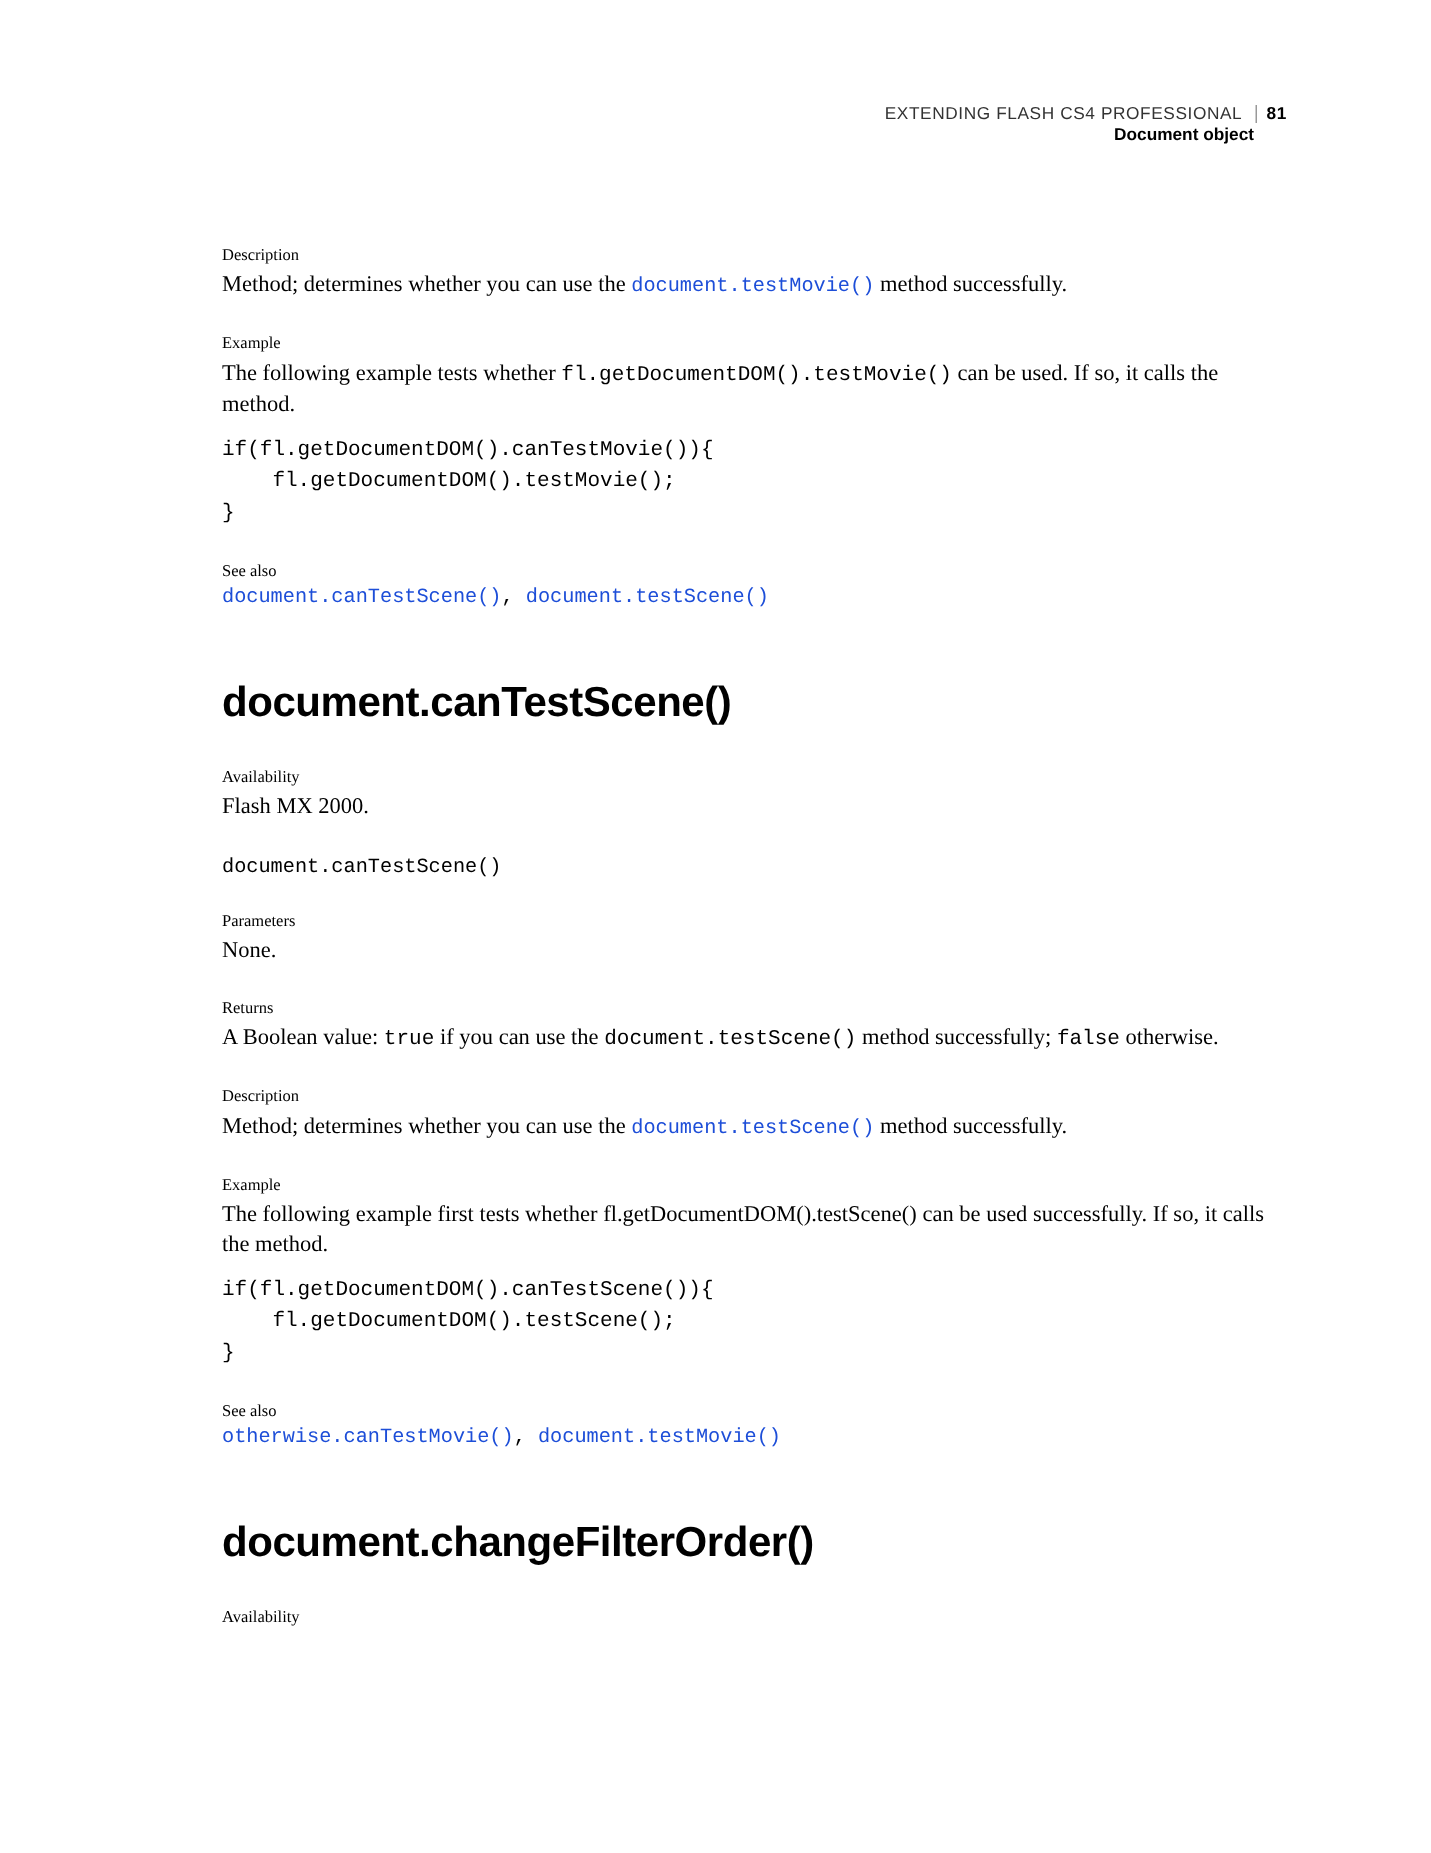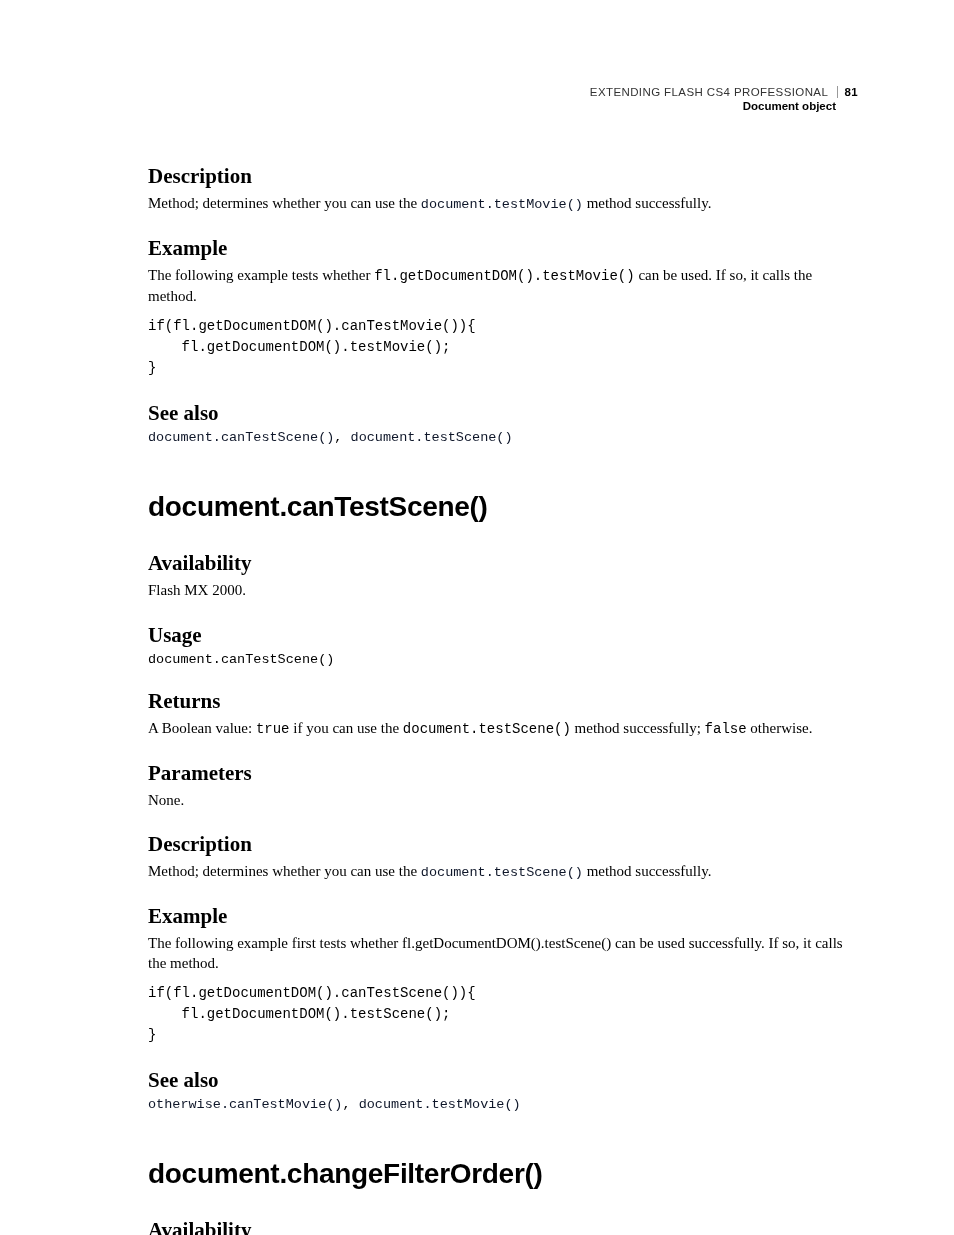--- a/index.html
+++ b/index.html
@@ -11,21 +11,21 @@
   }
   .page {
     width: 954px;
     height: 1235px;
     position: relative;
     box-sizing: border-box;
     padding: 86px 96px 60px 148px;
   }
   .running-head {
     position: absolute;
-    top: 86px;
+    top: 70px;
     right: 96px;
     text-align: right;
     font-family: "Myriad Pro", "Helvetica Neue", Arial, sans-serif;
   }
   .running-head .row1 {
     font-size: 11.5px;
     letter-spacing: 0.4px;
     color: #333;
   }
   .running-head .row1 .pn {
@@ -40,42 +40,42 @@
     font-weight: 700;
     color: #000;
     margin-top: 2px;
     padding-right: 22px;
   }
   .content {
     padding-top: 78px;
   }
   h3.subhead {
     font-family: "Minion Pro", "Times New Roman", Georgia, serif;
-    font-weight: 700;
-    font-size: 21px;
+    font-weight: 400;
+    font-size: 11px;
     margin: 0 0 4px 0;
   }
   p.body {
     font-family: "Minion Pro", "Times New Roman", Georgia, serif;
     font-size: 15px;
     line-height: 1.35;
     margin: 0 0 20px 0;
   }
   p.body.tight { margin-bottom: 10px; }
   .mono, code, pre {
     font-family: "Courier New", Courier, monospace;
     font-size: 14px;
   }
   pre {
     margin: 6px 0 20px 0;
     white-space: pre;
     line-height: 1.5;
   }
   a.link {
-    color: #0f172a;
+    color: #1d4ed8;
     text-decoration: none;
     font-family: "Courier New", Courier, monospace;
     font-size: 13.5px;
   }
   .also-links {
     font-family: "Courier New", Courier, monospace;
     font-size: 13.5px;
     margin: 2px 0 0 0;
   }
   h1.api {
@@ -132,34 +132,33 @@
     </div>
 
     <h1 class="api">document.canTestScene()</h1>
 
     <div class="block">
       <h3 class="subhead">Availability</h3>
       <p class="body">Flash MX 2000.</p>
     </div>
 
     <div class="block">
-      <h3 class="subhead">Usage</h3>
       <p class="usage-code">document.canTestScene()</p>
+    </div>
+
+    <div class="block">
+      <h3 class="subhead">Parameters</h3>
+      <p class="body">None.</p>
     </div>
 
     <div class="block">
       <h3 class="subhead">Returns</h3>
       <p class="body">
         <span>A Boolean value: </span><code class="mono">true</code><span> if you can use the </span><code class="mono">document.testScene()</code><span> method successfully; </span><code class="mono">false</code><span> otherwise.</span>
       </p>
-    </div>
-
-    <div class="block">
-      <h3 class="subhead">Parameters</h3>
-      <p class="body">None.</p>
     </div>
 
     <div class="block">
       <h3 class="subhead">Description</h3>
       <p class="body">
         <span>Method; determines whether you can use the </span><a href="#" class="link">document.testScene()</a><span> method successfully.</span>
       </p>
     </div>
 
     <div class="block">

